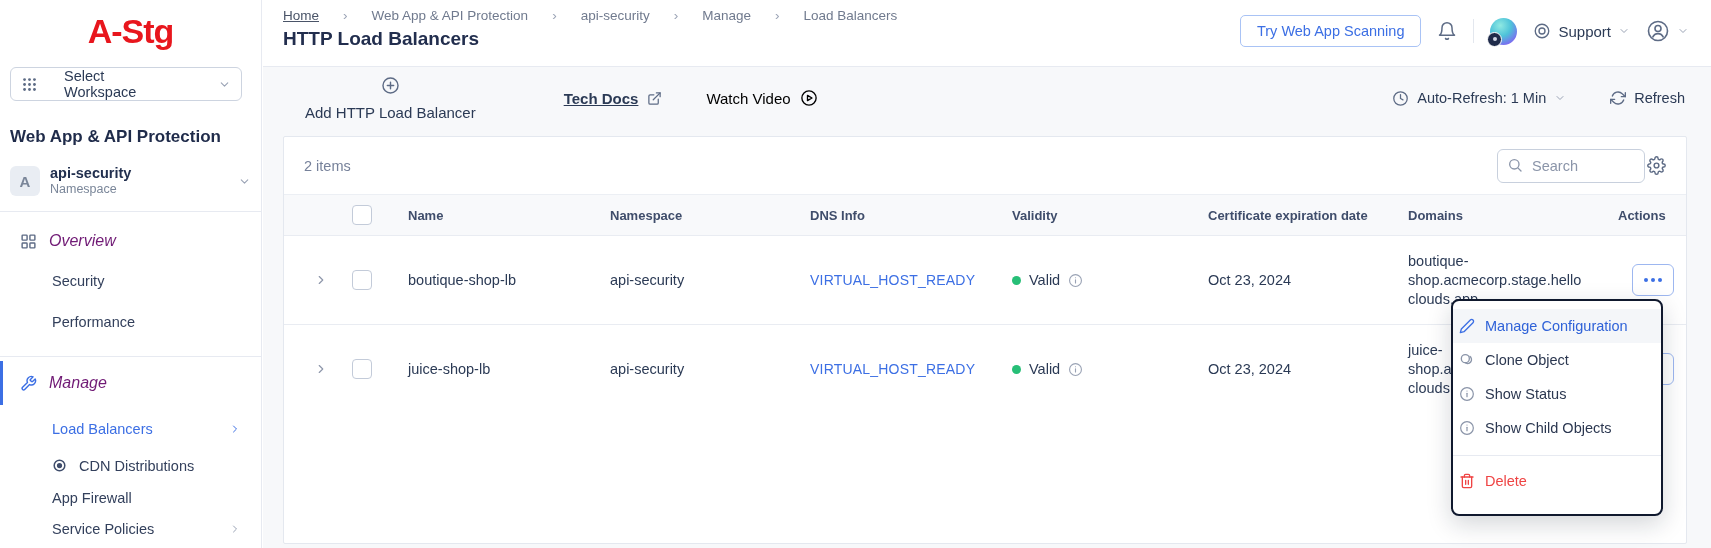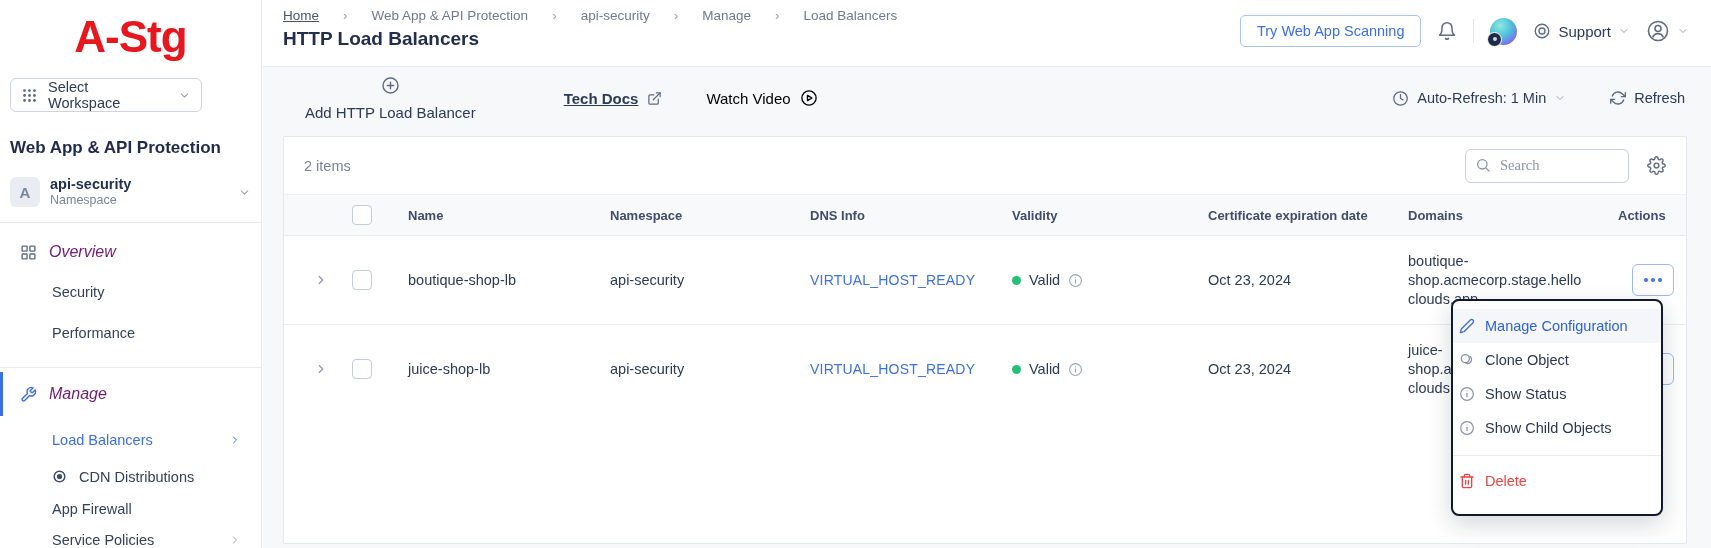--- a/index.html
+++ b/index.html
@@ -3,25 +3,25 @@
 <meta charset="utf-8">
 <style>
   html,body{margin:0;padding:0;}
   .app{position:relative;width:1711px;height:548px;background:#fff;overflow:hidden;
        font-family:"Liberation Sans",sans-serif;color:#2b3a55;}
   svg{display:block;}
 
   
   .sidebar{position:absolute;left:0;top:0;width:262px;height:548px;background:#fff;
            border-right:1px solid #e7eaf1;box-sizing:border-box;}
-  .logo{margin-top:12px;text-align:center;font-size:44px;font-weight:700;color:#e8161d;
+  .logo{margin-top:12px;text-align:center;font-size:34px;font-weight:700;color:#e8161d;
         letter-spacing:-1px;}
   .ws-btn{margin:16px 10px 0 10px;height:34px;border:1px solid #cdd4e0;border-radius:6px;
-          background:#fff;display:flex;align-items:center;padding:0 10px;gap:10px;cursor:pointer;
-          font-size:14.5px;color:#2b3a55;width:192px;box-sizing:border-box;}
+          background:#fff;display:flex;align-items:center;padding:0 10px;gap:26px;cursor:pointer;
+          font-size:14.5px;color:#2b3a55;width:232px;box-sizing:border-box;}
   .ws-btn .spacer{flex:1;}
   .side-title{margin:26px 10px 0 10px;font-size:17px;font-weight:700;color:#1f2b4a;}
   .ns-row{margin:18px 10px 0 10px;display:flex;align-items:center;gap:10px;cursor:pointer;}
   .ns-avatar{width:30px;height:30px;border-radius:6px;background:#e9edf3;color:#7a8699;
              font-size:15px;font-weight:700;display:flex;align-items:center;justify-content:center;}
   .ns-name{font-size:14.5px;font-weight:700;color:#22304f;line-height:17px;}
   .ns-sub{font-size:12.5px;color:#7a8699;line-height:15px;}
   .ns-row .spacer{flex:1;}
   .side-div{border:none;border-top:1px solid #e7eaf1;margin:14px 0 0 0;}
   .nav{margin-top:0;}
@@ -67,21 +67,21 @@
   .toolbar .spacer{flex:1;}
   .tb-right{display:flex;align-items:center;gap:8px;font-size:14.5px;cursor:pointer;}
   .tb-refresh{margin-left:44px;}
 
   
   .card{position:absolute;left:20px;right:24px;top:69px;bottom:4px;background:#fff;
         border:1px solid #e4e8ef;border-radius:2px;box-sizing:border-box;overflow:hidden;}
   .card-hd{height:57px;display:flex;align-items:center;padding:0 20px;}
   .items-count{font-size:14.5px;color:#76819a;}
   .card-hd .spacer{flex:1;}
-  .search-wrap{position:relative;width:164px;height:34px;margin-right:18px;font-family:Liberation Serif, serif;}
+  .search-wrap{position:relative;width:148px;height:34px;margin-right:2px;}
   .search-wrap input{width:100%;height:100%;box-sizing:border-box;border:1px solid #c8d0dd;
         border-radius:6px;padding:0 8px 0 34px;font-size:14.5px;color:#2b3a55;outline:none;
         font-family:inherit;}
   .search-wrap input::placeholder{color:#8b95a9;}
   .search-ic{position:absolute;left:10px;top:8px;color:#8b95a9;}
 
   .tgrid{display:grid;grid-template-columns:44px 56px 202px 200px 202px 196px 200px 210px 1fr;
          align-items:center;padding-left:24px;}
   .thead{height:40px;background:#f8f9fb;border-top:1px solid #eceff4;font-size:13px;
          font-weight:700;color:#3f4d6b;}

